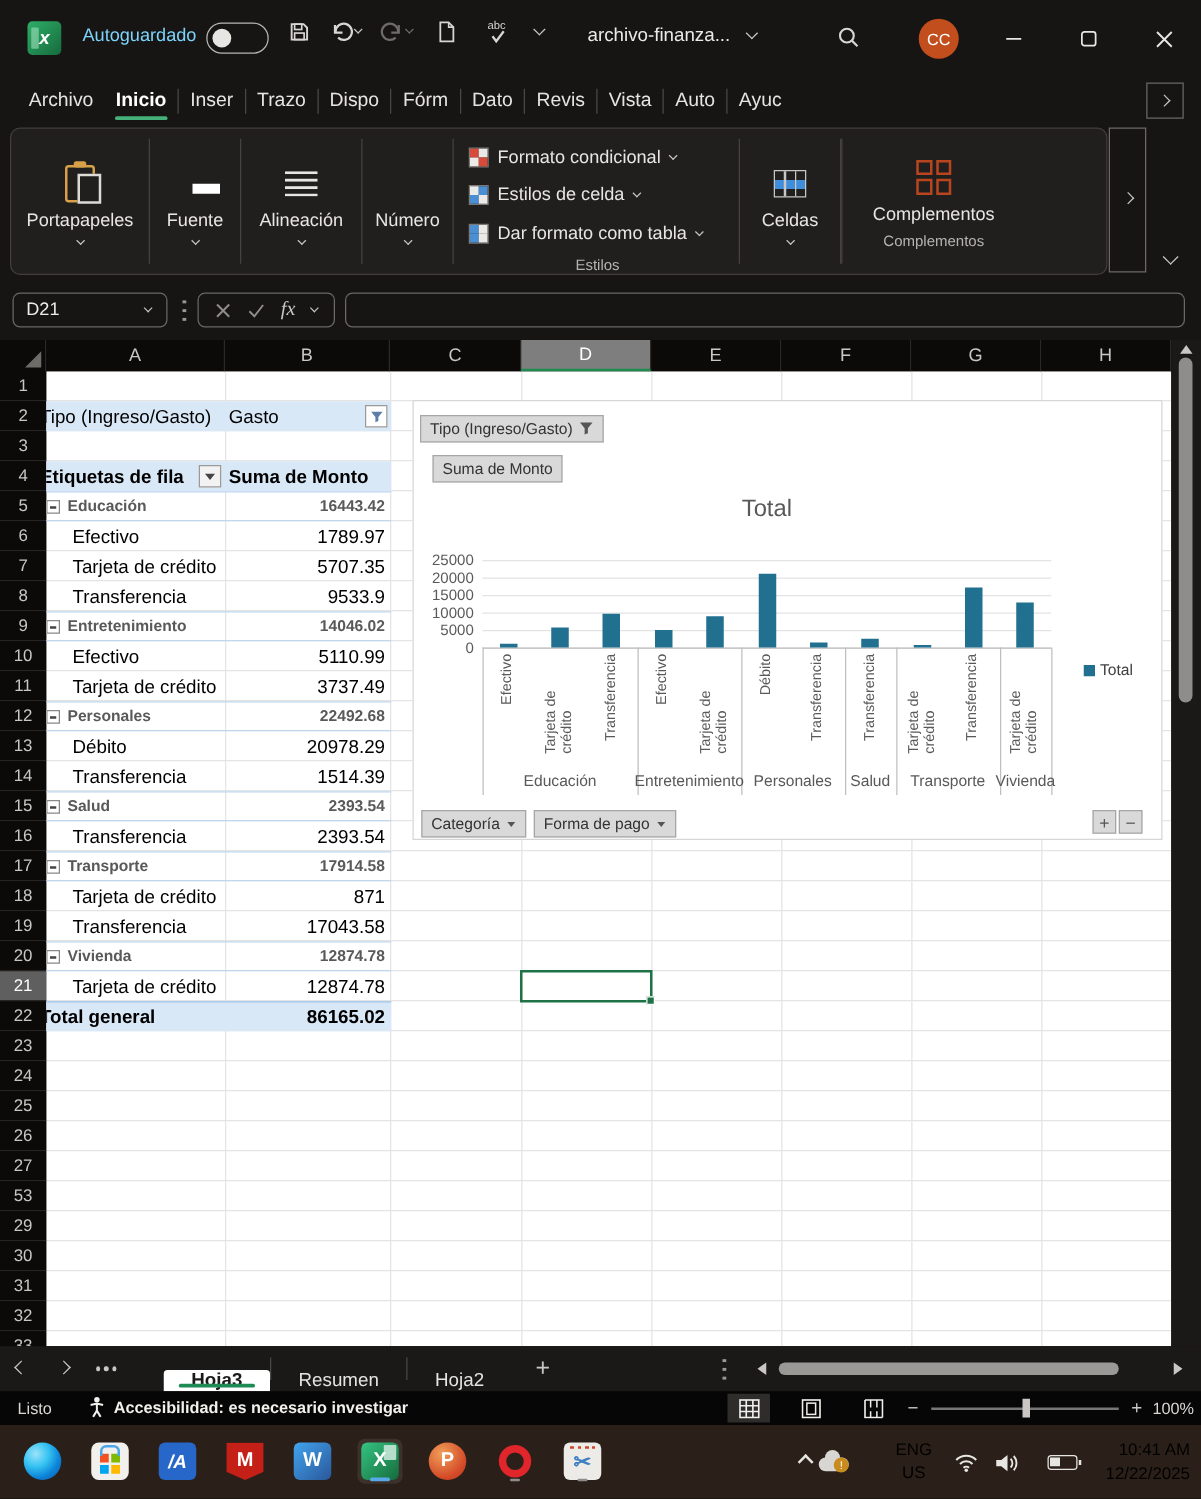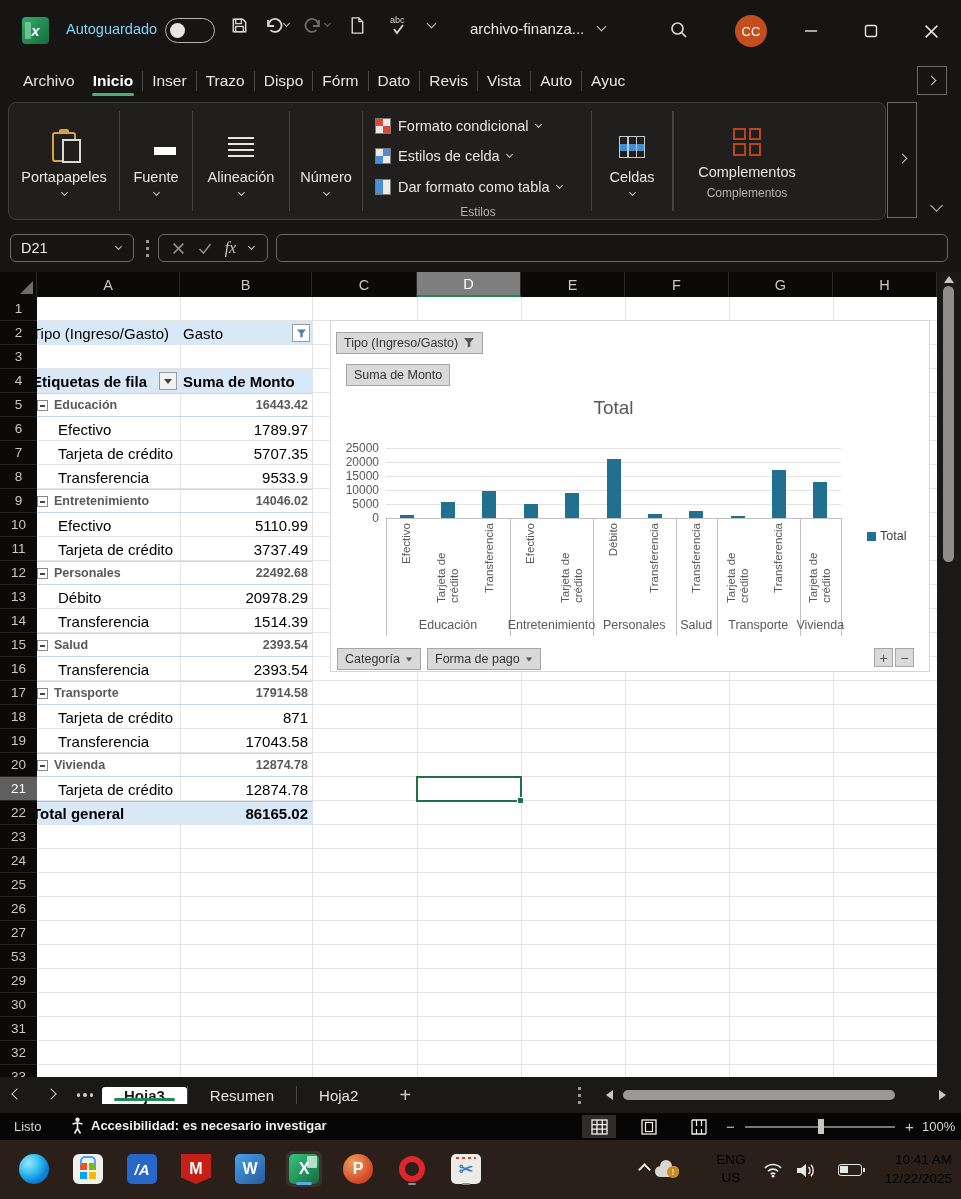--- a/index.html
+++ b/index.html
@@ -751,21 +751,21 @@
         <div class="chev left"></div>
       </div>
     <div class="navarr">
         <div class="chev right"></div>
       </div>
     <div class="dots3">
         <i></i>
         <i></i>
         <i></i>
       </div>
-    <div id="sheettabs" style="display:flex;align-items:center;">
+    <div id="sheettabs" style="display:flex;align-items:flex-end;margin-left:29px;">
         <div class="stab active">Hoja3</div>
         <div class="ssep"></div>
         <div class="stab">Resumen</div>
         <div class="ssep"></div>
         <div class="stab">Hoja2</div>
       </div>
     <div class="addsheet">+</div>
     <div class="tdots"></div>
     <div class="hscroll">
       <div class="harr l"></div>

